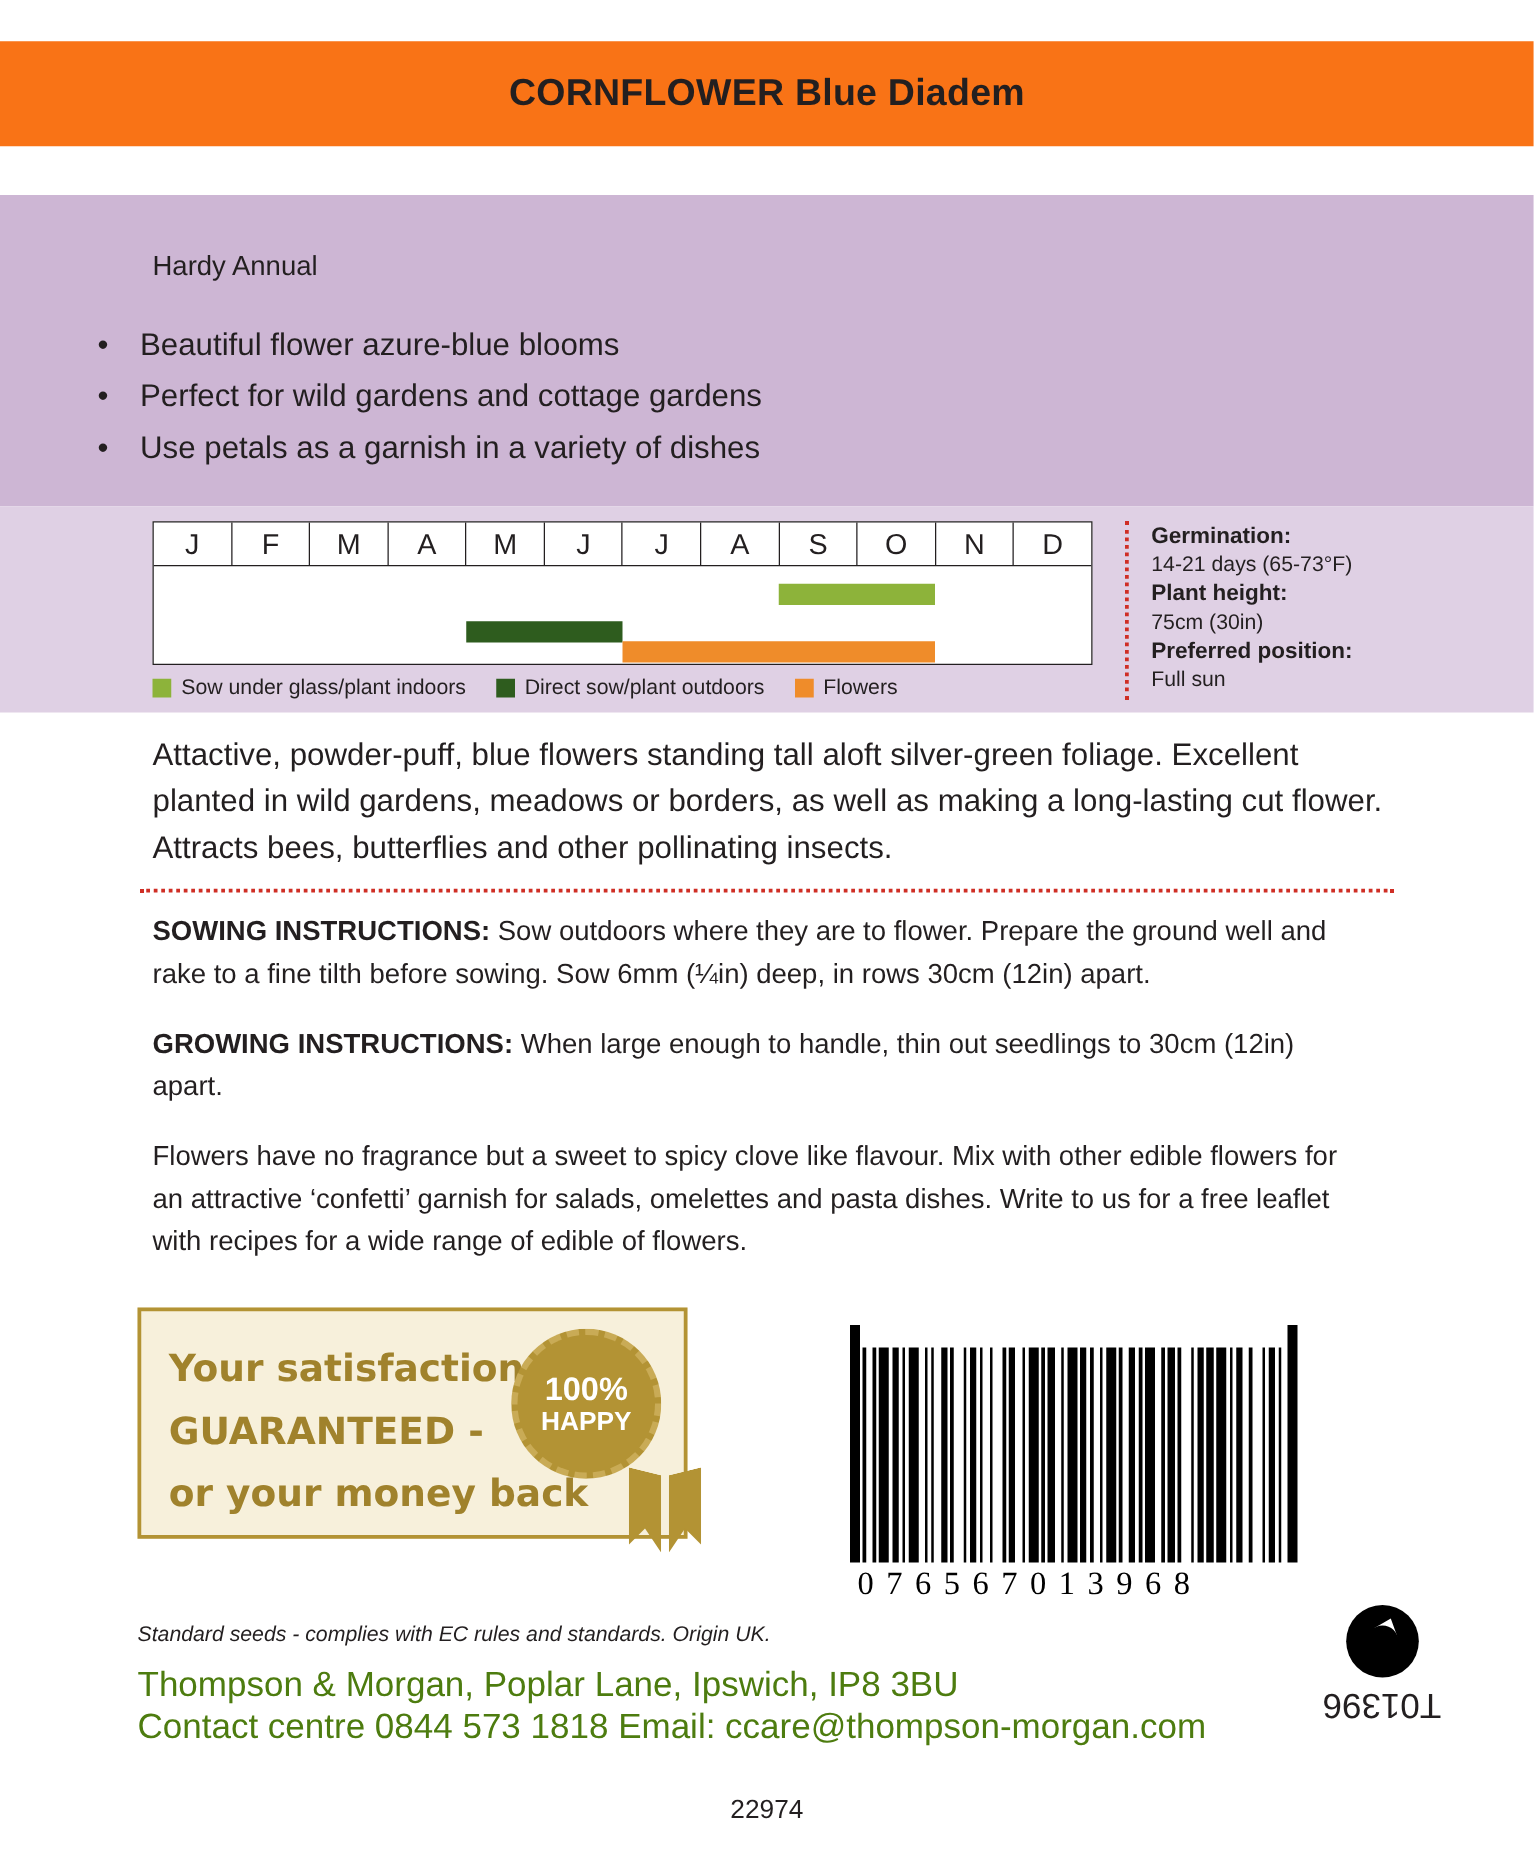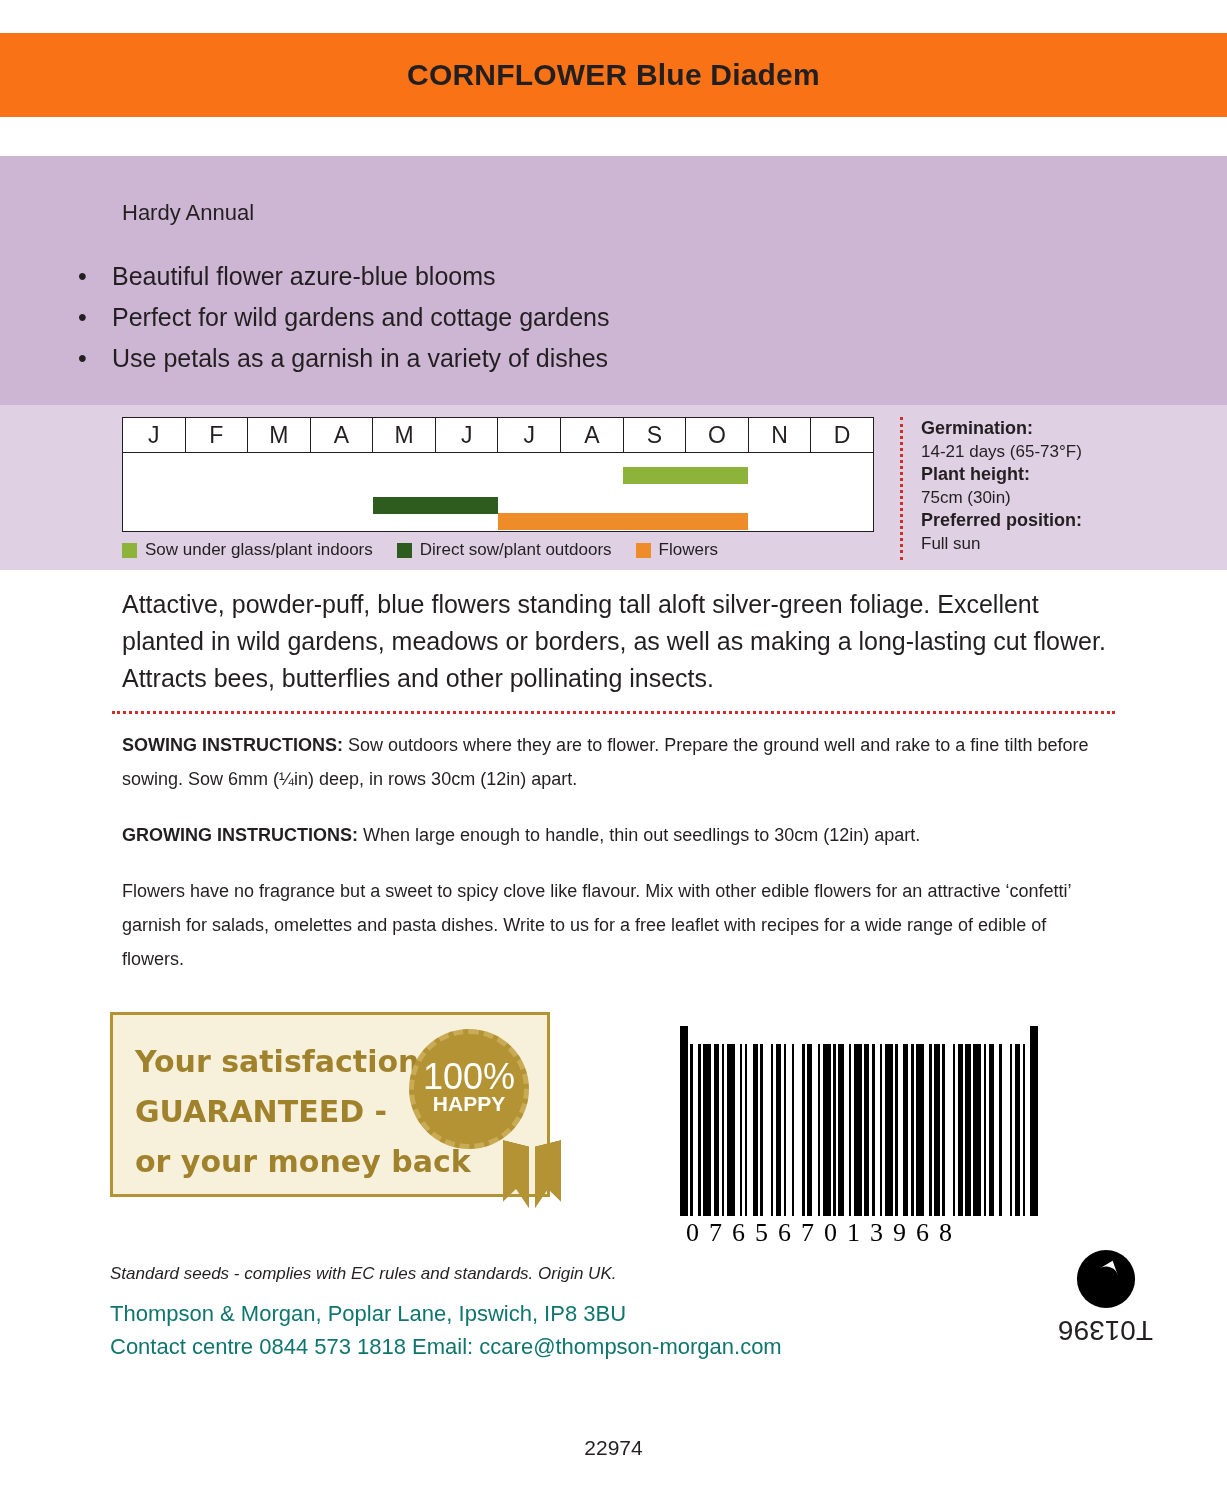--- a/index.html
+++ b/index.html
@@ -147,21 +147,21 @@
   }
 
   .dotline {
     border-top: 3px dotted #cf2e25;
     margin: 6px 112px 0 112px;
   }
 
   
   .instructions {
     padding: 14px 130px 0 122px;
-    font-size: 18px;
+    font-size: 22px;
     line-height: 34px;
     color: #231f20;
   }
   .instructions p { margin: 0 0 22px 0; }
   .instructions .lbl { font-weight: bold; }
 
   
   .lower {
     display: flex;
     align-items: flex-start;
@@ -193,21 +193,21 @@
     border-radius: 50%;
     background: #b39334;
     color: #ffffff;
     display: flex;
     flex-direction: column;
     align-items: center;
     justify-content: center;
     border: 5px dashed #c9ab56;
     box-sizing: border-box;
   }
-  .rosette .pct { font-size: 36px; font-weight: normal; line-height: 30px;}
+  .rosette .pct { font-size: 26px; font-weight: bold; line-height: 30px;}
   .rosette .happy { font-size: 21px; font-weight: bold; line-height: 24px;}
   .ribbon {
     position: absolute;
     right: 42px;
     top: 128px;
     width: 0; height: 0;
   }
   .ribbon:before, .ribbon:after {
     content: "";
     position: absolute;
@@ -242,23 +242,23 @@
     padding: 16px 0 0 110px;
     position: relative;
   }
   .ec-note {
     font-size: 17px;
     font-style: italic;
     color: #231f20;
     margin-bottom: 13px;
   }
   .addr {
-    font-size: 22px;
+    font-size: 28px;
     line-height: 33px;
-    color: #0f766e;
+    color: #4d7c0f;
   }
   .recycle {
     position: absolute;
     right: 90px;
     top: 0;
     width: 62px;
     height: 62px;
   }
   .code-rot {
     position: absolute;

